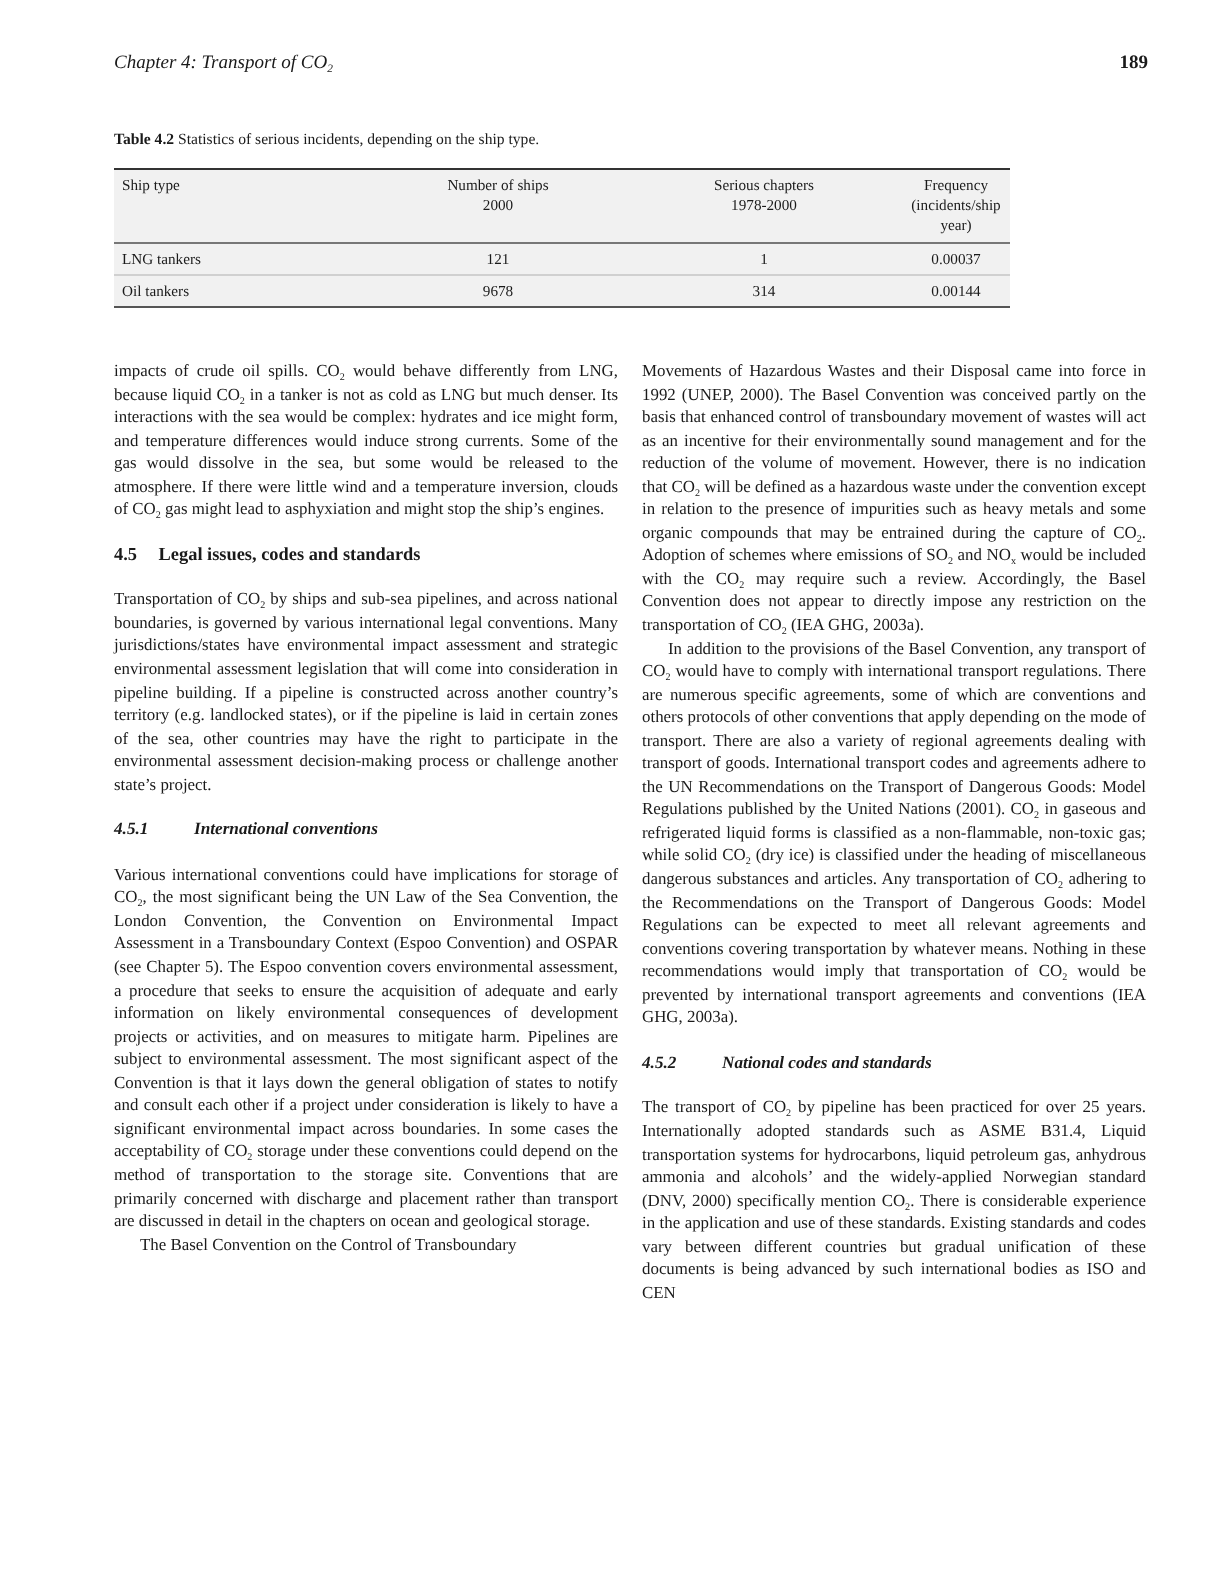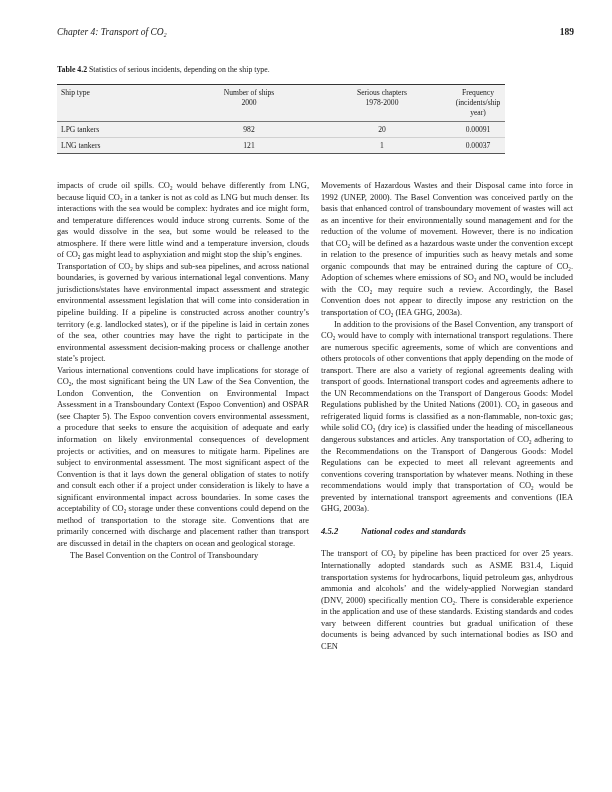--- a/index.html
+++ b/index.html
@@ -49,38 +49,40 @@
     <thead>
       <tr>
         <th class="c0"><span>Ship type</span><br><span></span></th>
         <th class="c1"><span>Number of ships</span><br><span>2000</span></th>
         <th class="c2"><span>Serious chapters</span><br><span>1978-2000</span></th>
         <th class="c3"><span>Frequency</span><br><span>(incidents/ship year)</span></th>
       </tr>
     </thead>
     <tbody>
       <tr>
-        <td class="c0">LPG tankers</td>
-        <td class="c1">982</td>
-        <td class="c2">20</td>
-        <td class="c3">0.00091</td>
-      </tr>
-      <tr>
         <td class="c0">LNG tankers</td>
         <td class="c1">121</td>
         <td class="c2">1</td>
         <td class="c3">0.00037</td>
+      </tr>
+      <tr>
+        <td class="c0">Oil tankers</td>
+        <td class="c1">9678</td>
+        <td class="c2">314</td>
+        <td class="c3">0.00144</td>
       </tr>
     </tbody>
   </table>
 </div>
 
 <div class="col left">
   <p><span>impacts of crude oil spills. CO</span><sub>2</sub><span> would behave differently from LNG, because liquid CO</span><sub>2</sub><span> in a tanker is not as cold as LNG but much denser. Its interactions with the sea would be complex: hydrates and ice might form, and temperature differences would induce strong currents. Some of the gas would dissolve in the sea, but some would be released to the atmosphere. If there were little wind and a temperature inversion, clouds of CO</span><sub>2</sub><span> gas might lead to asphyxiation and might stop the ship’s engines.</span></p>
+  <div class="h2"><span class="num">4.5</span> <span>Legal issues, codes and standards</span></div>
   <p><span>Transportation of CO</span><sub>2</sub><span> by ships and sub-sea pipelines, and across national boundaries, is governed by various international legal conventions. Many jurisdictions/states have environmental impact assessment and strategic environmental assessment legislation that will come into consideration in pipeline building. If a pipeline is constructed across another country’s territory (e.g. landlocked states), or if the pipeline is laid in certain zones of the sea, other countries may have the right to participate in the environmental assessment decision-making process or challenge another state’s project.</span></p>
+  <div class="h3"><span class="num">4.5.1</span><span>International conventions</span></div>
   <p><span>Various international conventions could have implications for storage of CO</span><sub>2</sub><span>, the most significant being the UN Law of the Sea Convention, the London Convention, the Convention on Environmental Impact Assessment in a Transboundary Context (Espoo Convention) and OSPAR (see Chapter 5). The Espoo convention covers environmental assessment, a procedure that seeks to ensure the acquisition of adequate and early information on likely environmental consequences of development projects or activities, and on measures to mitigate harm. Pipelines are subject to environmental assessment. The most significant aspect of the Convention is that it lays down the general obligation of states to notify and consult each other if a project under consideration is likely to have a significant environmental impact across boundaries. In some cases the acceptability of CO</span><sub>2</sub><span> storage under these conventions could depend on the method of transportation to the storage site. Conventions that are primarily concerned with discharge and placement rather than transport are discussed in detail in the chapters on ocean and geological storage.</span></p>
   <p class="indent">The Basel Convention on the Control of Transboundary</p>
 </div>
 
 <div class="col right">
   <p><span>Movements of Hazardous Wastes and their Disposal came into force in 1992 (UNEP, 2000). The Basel Convention was conceived partly on the basis that enhanced control of transboundary movement of wastes will act as an incentive for their environmentally sound management and for the reduction of the volume of movement. However, there is no indication that CO</span><sub>2</sub><span> will be defined as a hazardous waste under the convention except in relation to the presence of impurities such as heavy metals and some organic compounds that may be entrained during the capture of CO</span><sub>2</sub><span>. Adoption of schemes where emissions of SO</span><sub>2</sub><span> and NO</span><sub>x</sub><span> would be included with the CO</span><sub>2</sub><span> may require such a review. Accordingly, the Basel Convention does not appear to directly impose any restriction on the transportation of CO</span><sub>2</sub><span> (IEA GHG, 2003a).</span></p>
   <p class="indent"><span>In addition to the provisions of the Basel Convention, any transport of CO</span><sub>2</sub><span> would have to comply with international transport regulations. There are numerous specific agreements, some of which are conventions and others protocols of other conventions that apply depending on the mode of transport. There are also a variety of regional agreements dealing with transport of goods. International transport codes and agreements adhere to the UN Recommendations on the Transport of Dangerous Goods: Model Regulations published by the United Nations (2001). CO</span><sub>2</sub><span> in gaseous and refrigerated liquid forms is classified as a non-flammable, non-toxic gas; while solid CO</span><sub>2</sub><span> (dry ice) is classified under the heading of miscellaneous dangerous substances and articles. Any transportation of CO</span><sub>2</sub><span> adhering to the Recommendations on the Transport of Dangerous Goods: Model Regulations can be expected to meet all relevant agreements and conventions covering transportation by whatever means. Nothing in these recommendations would imply that transportation of CO</span><sub>2</sub><span> would be prevented by international transport agreements and conventions (IEA GHG, 2003a).</span></p>
   <div class="h3"><span class="num">4.5.2</span><span>National codes and standards</span></div>
   <p><span>The transport of CO</span><sub>2</sub><span> by pipeline has been practiced for over 25 years. Internationally adopted standards such as ASME B31.4, Liquid transportation systems for hydrocarbons, liquid petroleum gas, anhydrous ammonia and alcohols’ and the widely-applied Norwegian standard (DNV, 2000) specifically mention CO</span><sub>2</sub><span>. There is considerable experience in the application and use of these standards. Existing standards and codes vary between different countries but gradual unification of these documents is being advanced by such international bodies as ISO and CEN</span></p>
 </div>

